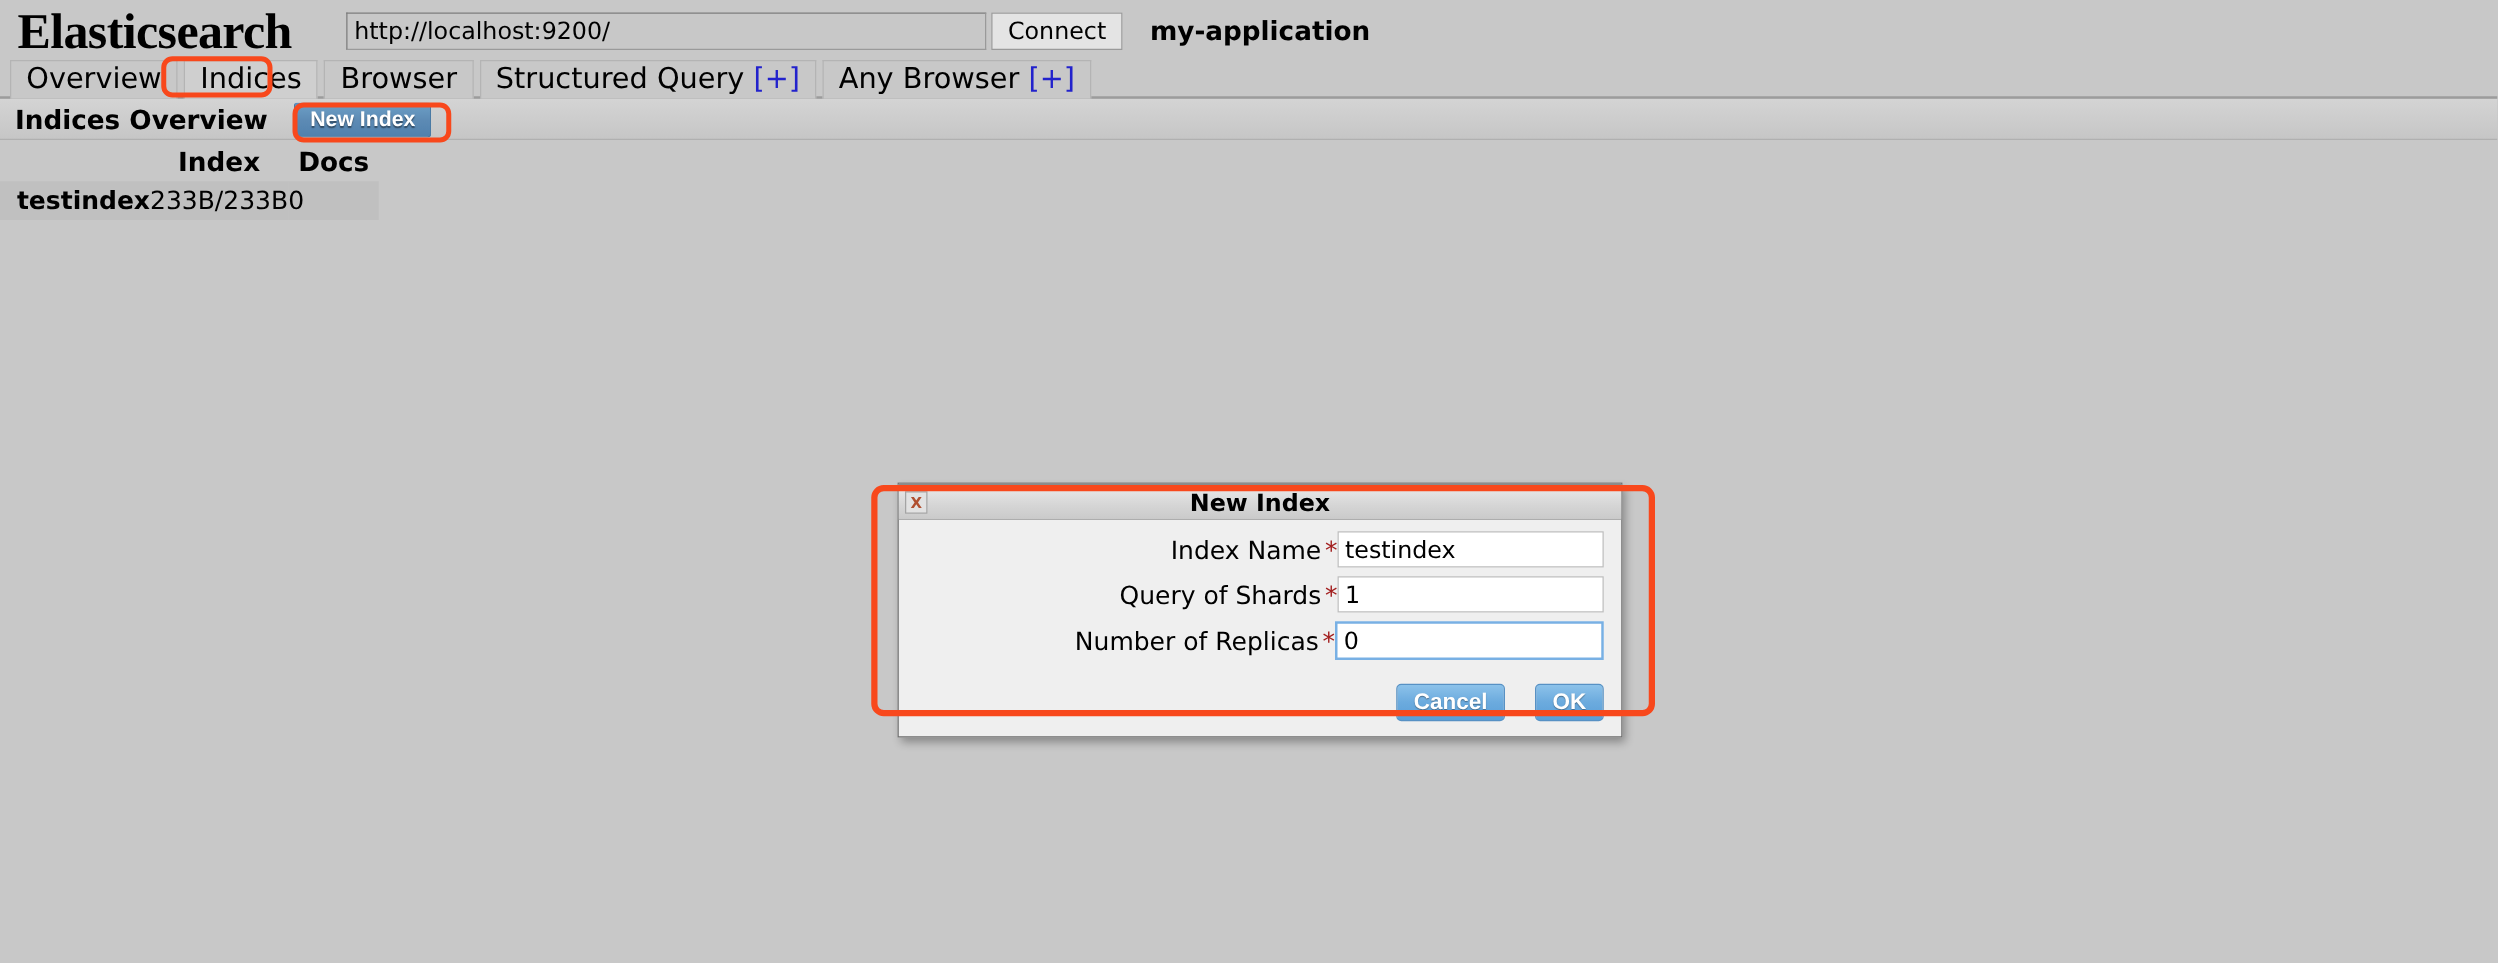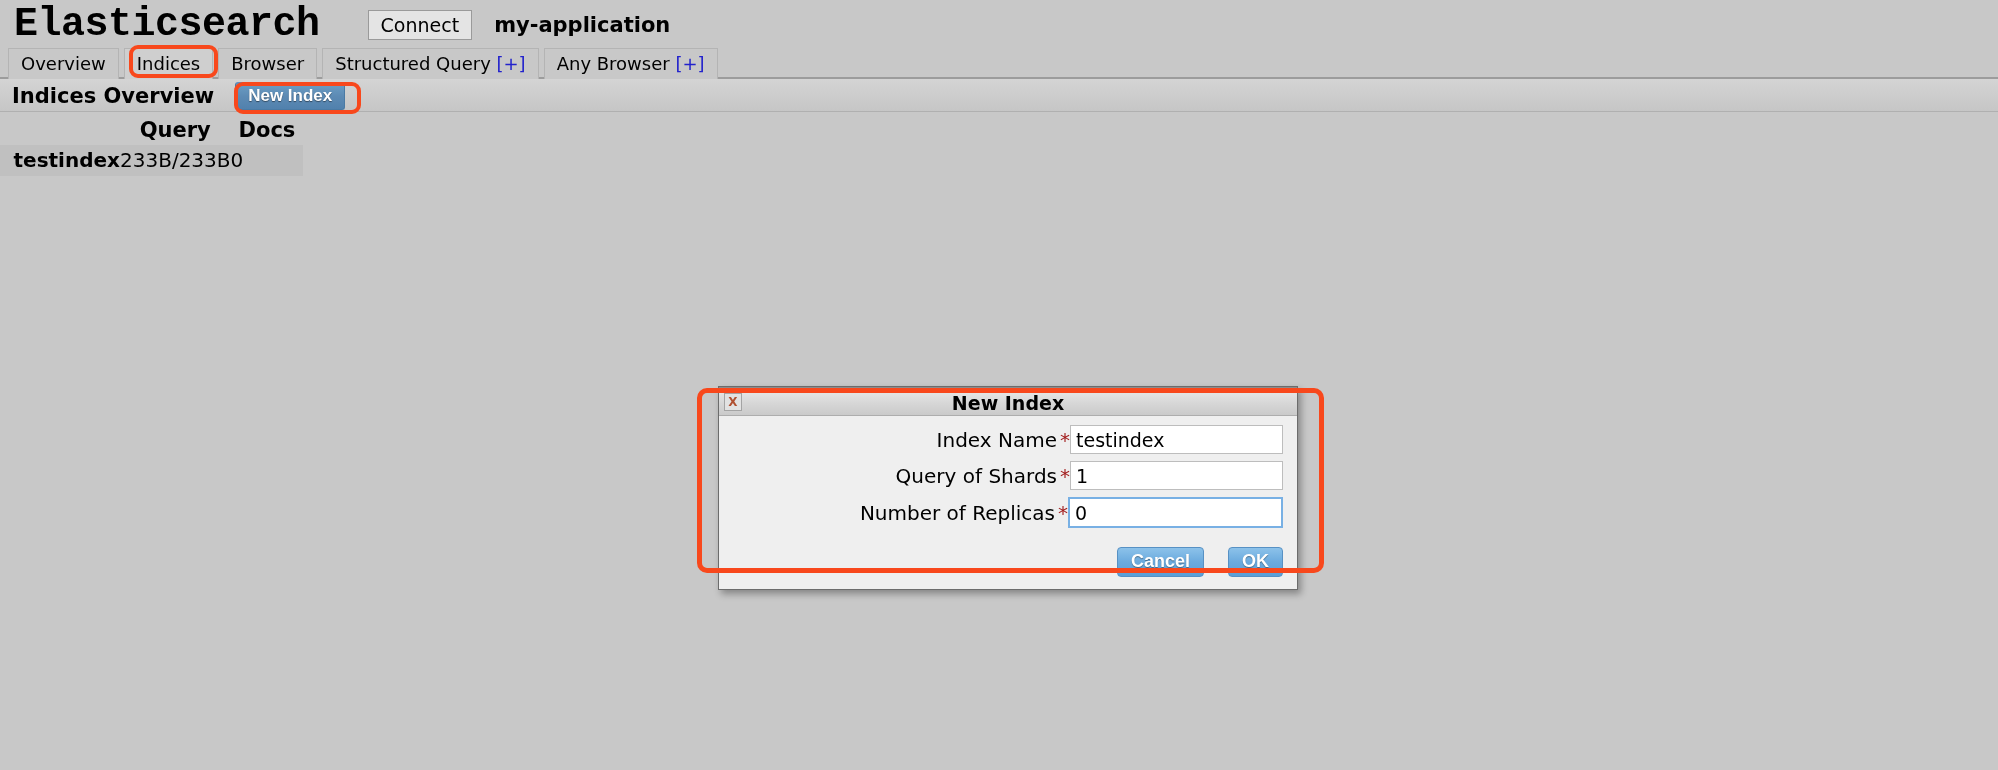--- a/index.html
+++ b/index.html
@@ -23,21 +23,21 @@
     gap: 0;
   }
   .brand {
     font-size: 40px;
     font-weight: bold;
     letter-spacing: -0.5px;
     color: #000;
     line-height: 44px;
     white-space: nowrap;
     margin-right: 44px;
-    font-family: Liberation Mono, monospace;
+    font-family: Liberation Serif, serif;
   }
   .url-input {
     width: 512px;
     height: 30px;
     font-size: 19px;
     padding: 2px 5px;
     border: 1px solid #9a9a9a;
     border-top-color: #7d7d7d;
     border-left-color: #7d7d7d;
     background: #c8c8c8;
@@ -86,21 +86,21 @@
   }
   .tabbar::after {
     content: "";
     position: absolute;
     left: 0; right: 0; bottom: 0;
     height: 2px;
     background: #9c9c9c;
   }
   .tab {
     position: relative;
-    font-size: 18px;
+    font-size: 23px;
     color: #000;
     padding: 2px 12px 3px 12px;
     background: #c8c8c8;
     border: 1px solid #b4b4b4;
     border-bottom: none;
     line-height: 25px;
     white-space: nowrap;
     cursor: pointer;
     z-index: 2;
   }
@@ -275,20 +275,21 @@
     line-height: 21px;
   }
 </style>
 </head>
 <body>
 
 <div id="app">
 
   <div class="header">
     <div class="brand">Elasticsearch</div>
+    <input class="url-input" type="text" value="http://localhost:9200/" style="">
     <button class="connect-btn">Connect</button>
     <div class="app-name">my-application</div>
   </div>
 
   <div class="tabbar">
     <div class="tab">
       <span>Overview</span>
     </div>
     <div class="tab active">
       <span>Indices</span>
@@ -306,21 +307,21 @@
 
   <div class="content-header">
     <div class="section-title">Indices Overview</div>
     <button class="new-index-btn">New Index</button>
   </div>
 
   <table class="idx-table">
     <thead>
       <tr>
         <th class="th-name"></th>
-        <th class="th-size">Query</th>
+        <th class="th-size">Index</th>
         <th class="th-docs">Docs</th>
       </tr>
     </thead>
     <tbody>
       <tr>
         <td class="cell-name">testindex</td>
         <td class="cell-size">233B/233B</td>
         <td class="cell-docs">0</td>
       </tr>
     </tbody>

